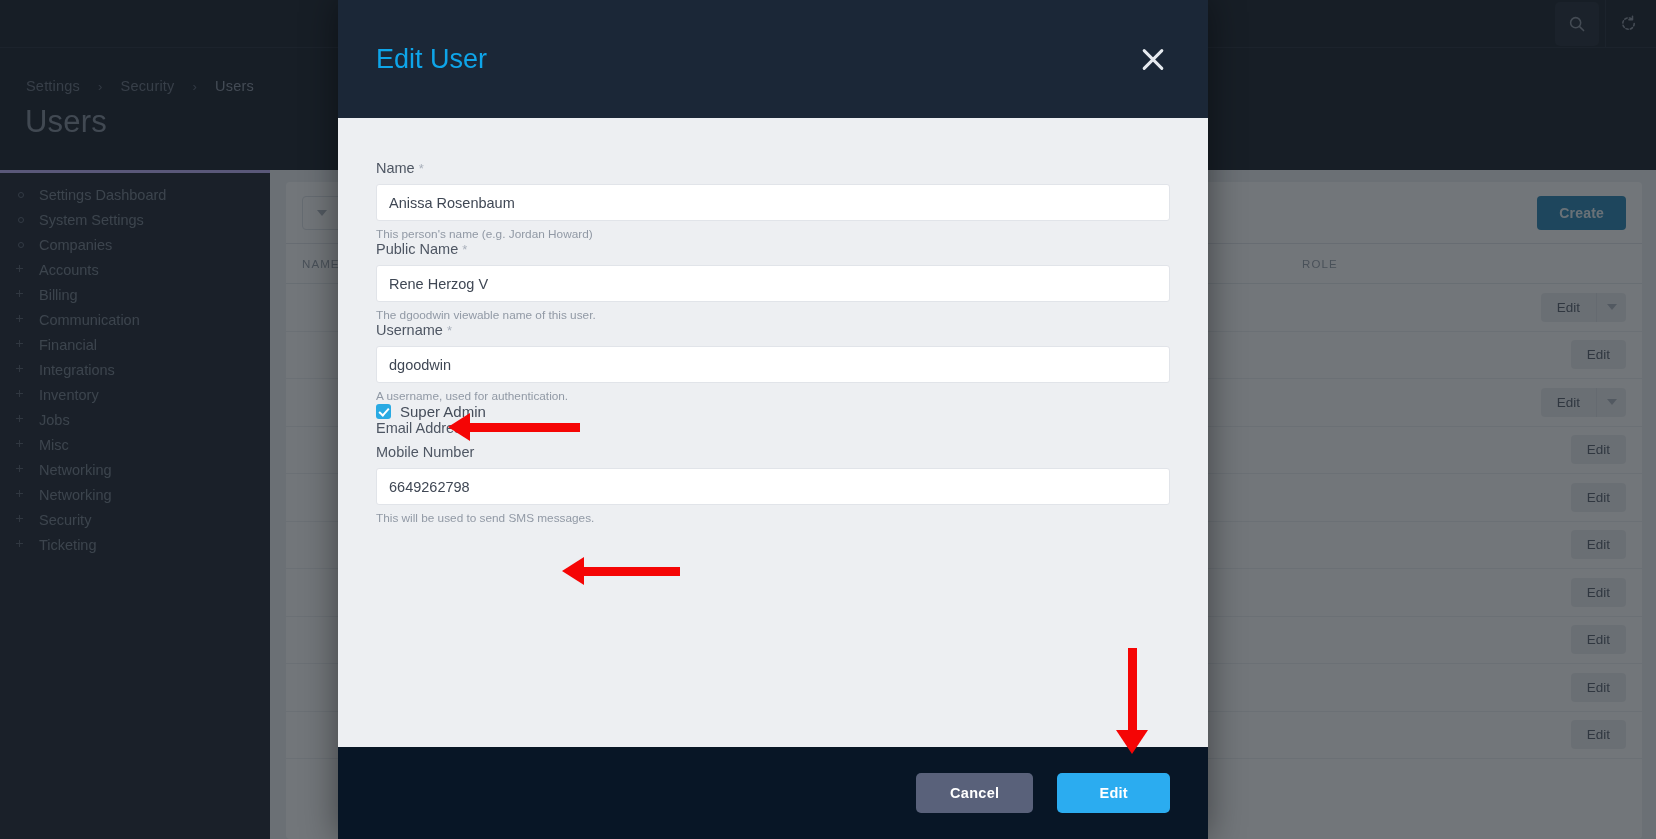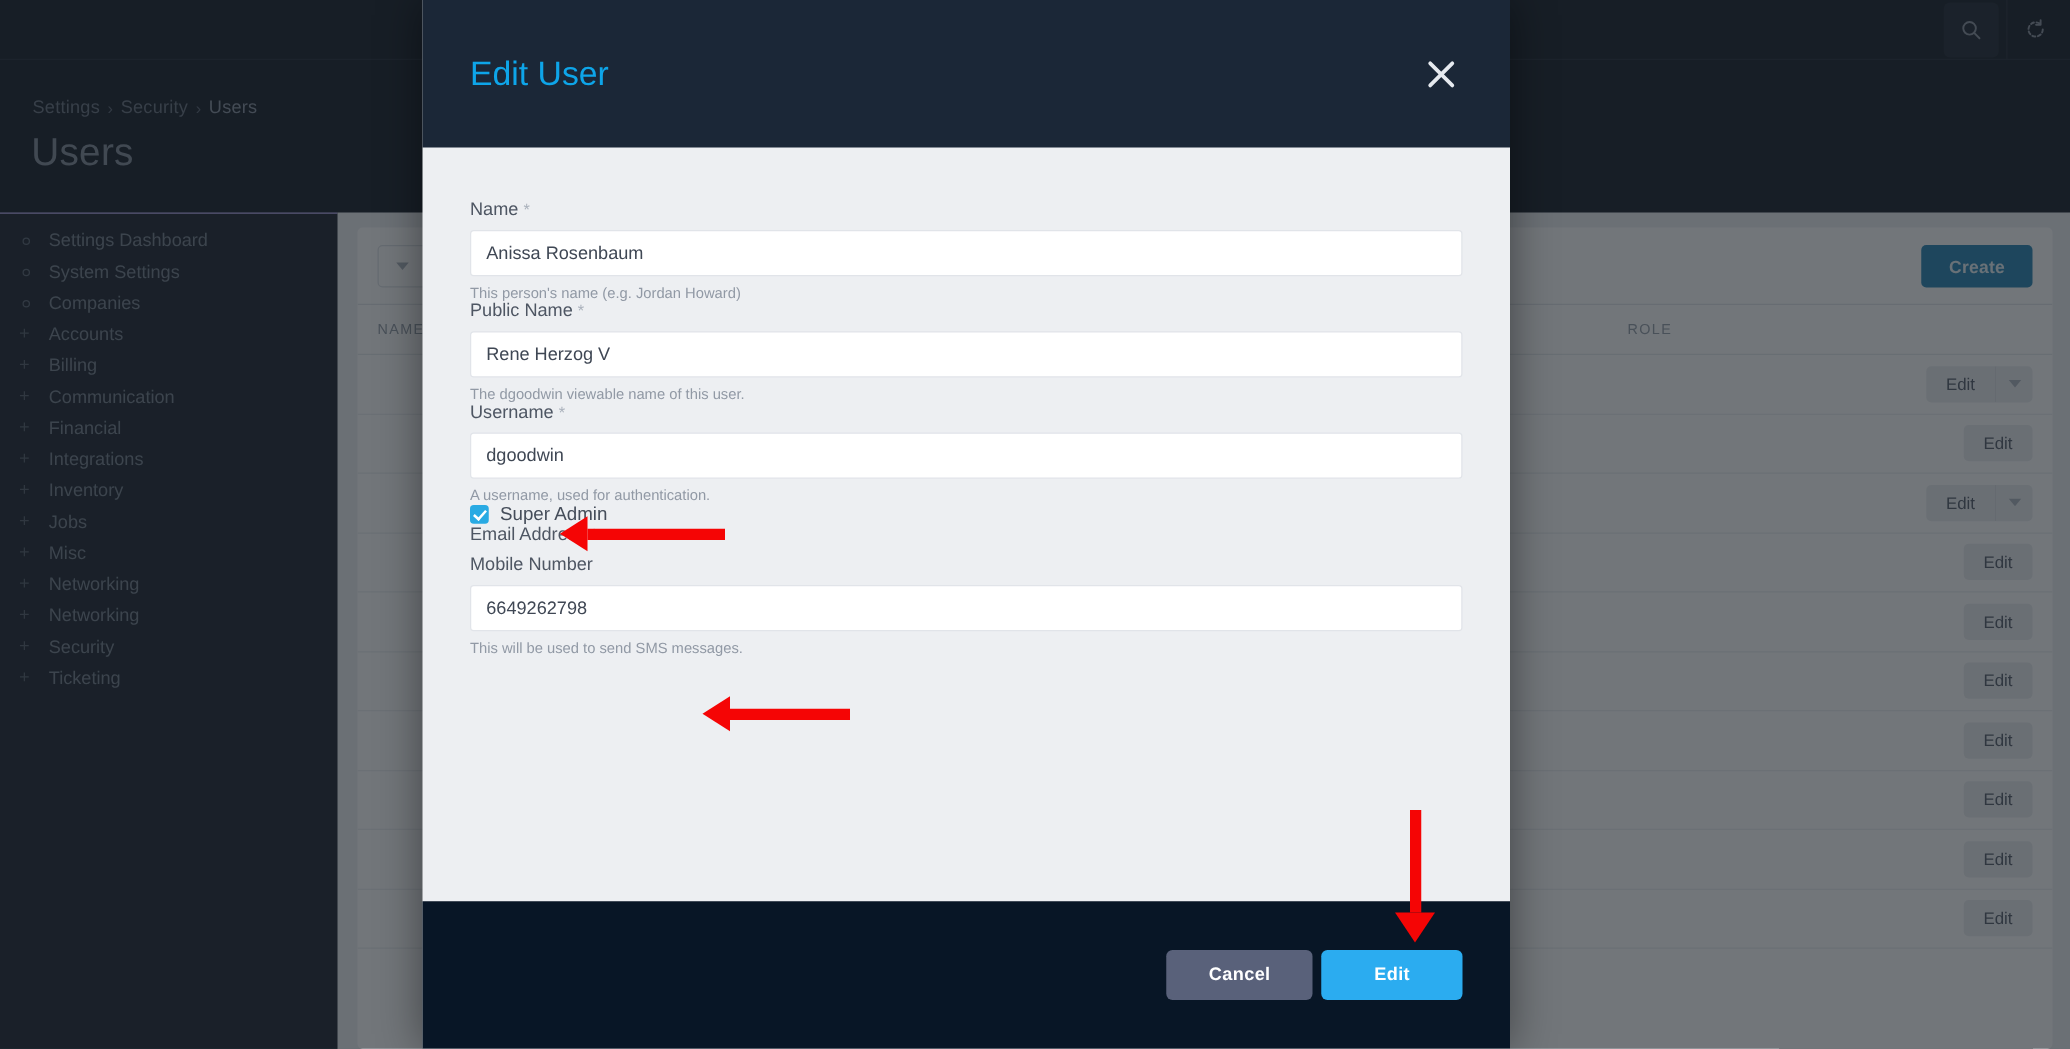--- a/index.html
+++ b/index.html
@@ -27,33 +27,33 @@
   .topbar-btn.plain { background: transparent; }
   .topbar-divider { width: 1px; height: 48px; background: #2a313c; }
 
   .crumbbar {
     position: absolute; left: 0; top: 48px; width: 1656px; height: 122px;
     background: #1d242e;
   }
   .breadcrumb {
     position: absolute; left: 26px; top: 30px;
     font-size: 14.5px; color: #7d8694; letter-spacing: .2px;
-    display: flex; align-items: center; gap: 6px;
+    display: flex; align-items: center; gap: 18px;
   }
   .crumb-sep { color: #5d6675; font-size: 13px; }
   .crumb.dim { color: #6c7583; }
   .crumb.cur { color: #8b94a2; }
   .page-title {
     position: absolute; left: 25px; top: 56px;
     font-size: 31px; color: #858e9c; font-weight: 400; letter-spacing: .2px;
   }
 
   .sidebar {
     position: absolute; left: 0; top: 170px; width: 270px; height: 669px;
-    background: #232a35; border-top: 1px solid #c4b5fd; padding-top: 9px;
+    background: #232a35; border-top: 3px solid #c4b5fd; padding-top: 9px;
   }
   .side-item {
     display: flex; align-items: center; height: 25px;
     padding-left: 14px; gap: 11px; color: #79828f; font-size: 14.5px;
   }
   .ic-dot {
     width: 14px; display: flex; justify-content: center; align-items: center;
   }
   .ic-dot i {
     display: block; width: 6px; height: 6px; border-radius: 50%;
@@ -165,23 +165,23 @@
   .req { color: #a9b0bb; font-size: 13px; }
   .finput {
     width: 100%; height: 37px; background: #fff; border: 1px solid #e1e4e9;
     border-radius: 3px; display: flex; align-items: center;
     padding: 0 12px; font-size: 14.5px; color: #3f4754;
   }
   .fhelp { font-size: 11.8px; color: #9199a5; margin-top: 6px; }
   .subhelp { font-size: 11.8px; color: #9199a5; margin-top: 5px; }
 
   .modal-foot {
-    height: 118px; background: #081626; flex: none;
+    height: 92px; background: #081626; flex: none;
     display: flex; align-items: center; justify-content: flex-end;
-    gap: 7px; padding-right: 38px;
+    gap: 24px; padding-right: 38px;
   }
   .btn {
     font-size: 14.5px; font-weight: bold; color: #fff; border-radius: 5px;
     padding: 12px 34px; letter-spacing: .3px;
   }
   .btn-cancel { background: #59617a; }
   .btn-primary { background: #2bacf0; padding: 12px 42px; }
 
   
   .arrow { position: absolute; pointer-events: none; }

